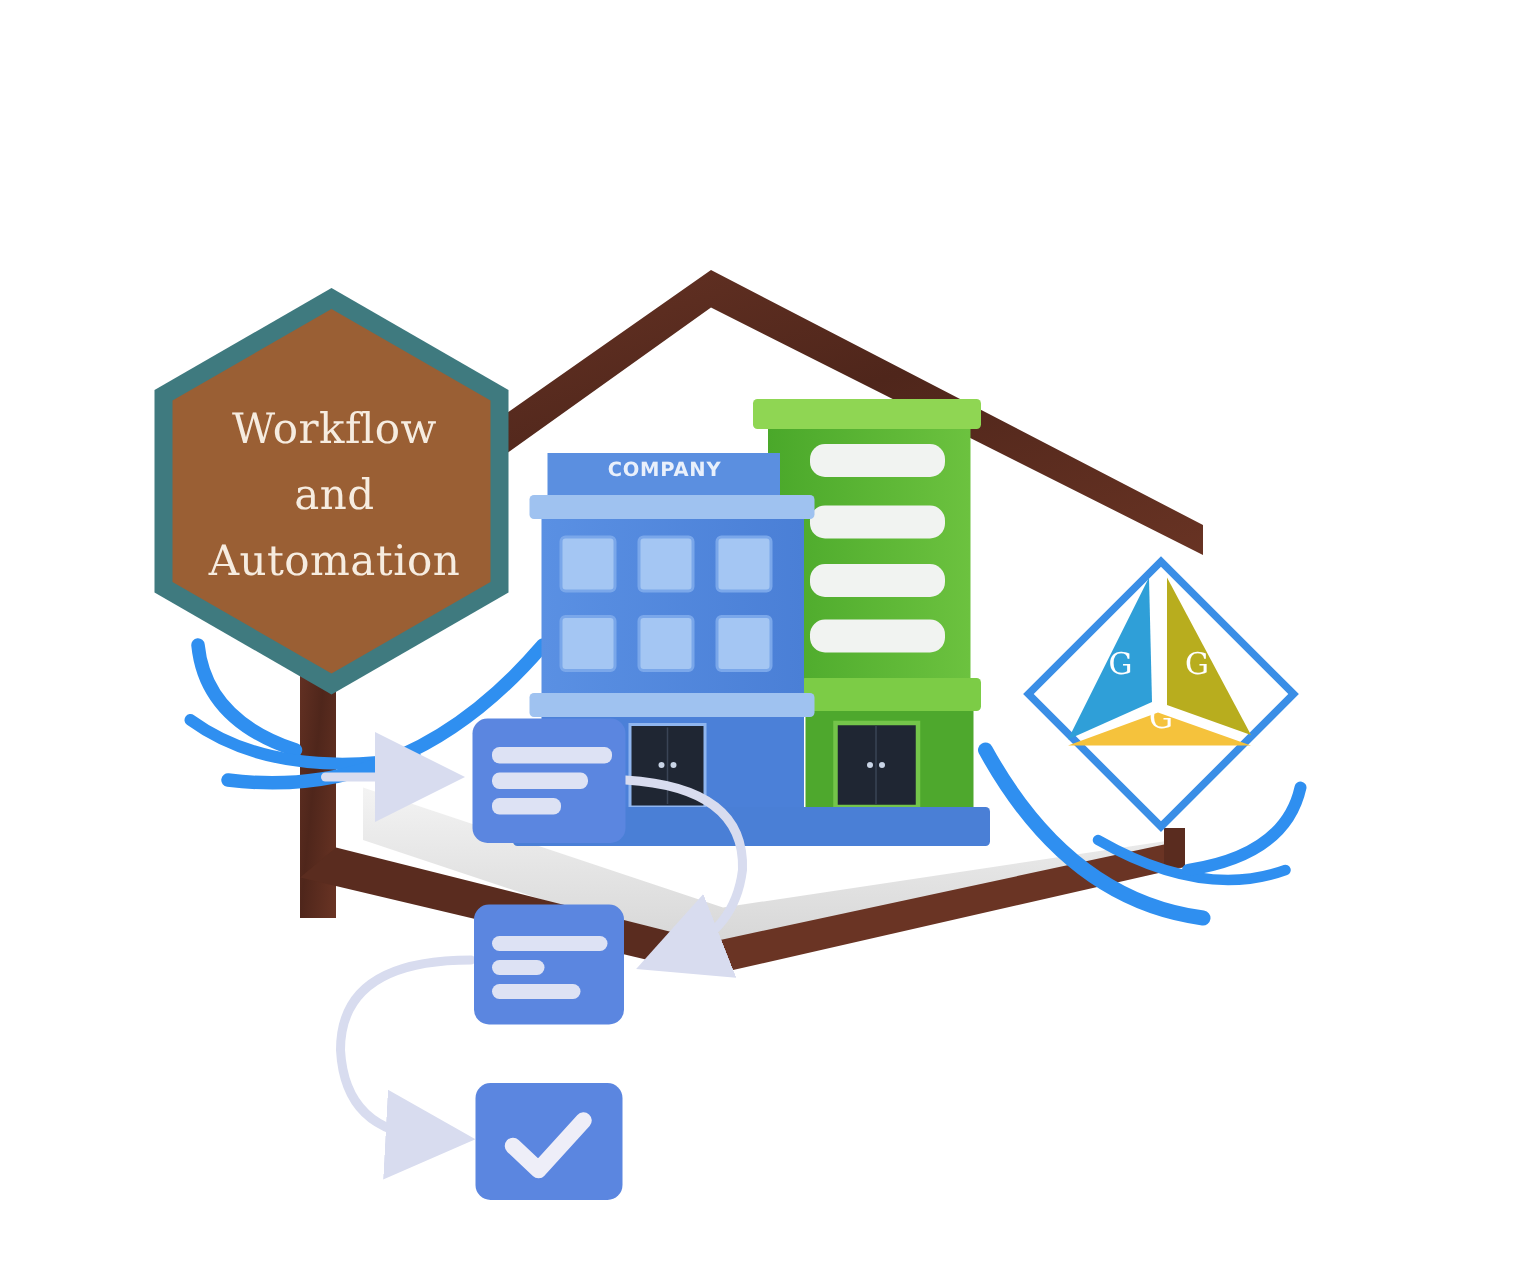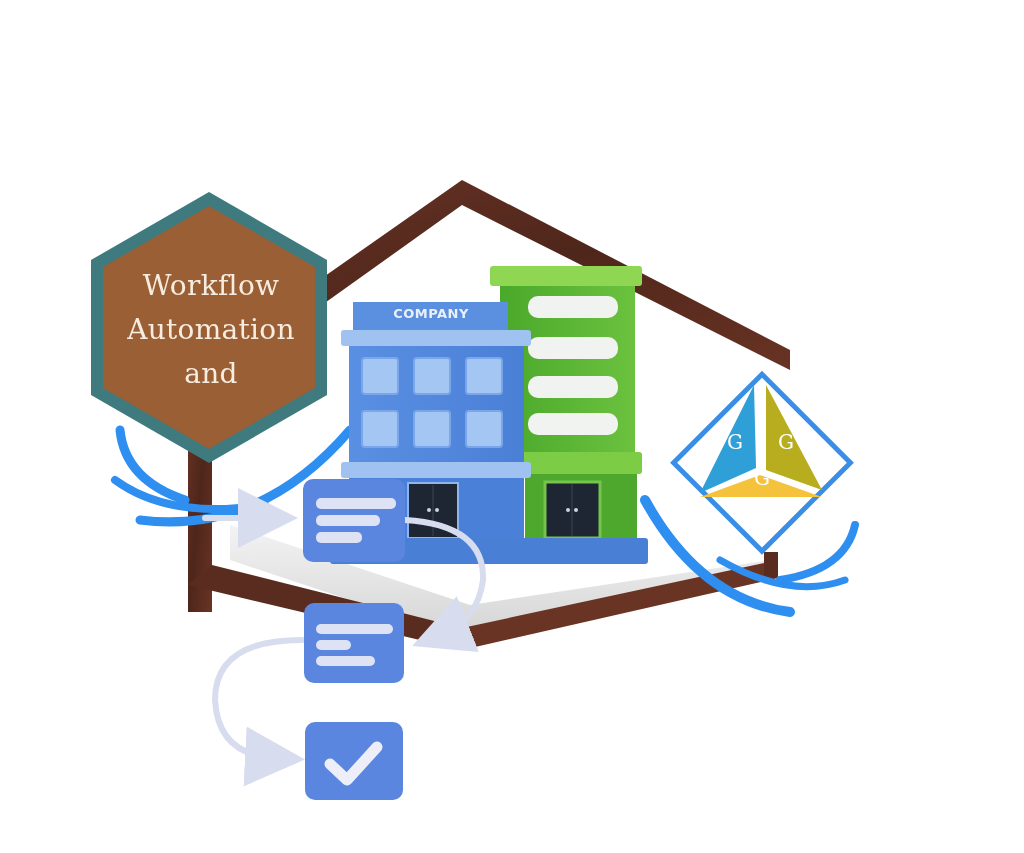--- a/index.html
+++ b/index.html
@@ -1,17 +1,17 @@
 <!DOCTYPE html>
 <html><head>
   <meta charset="utf-8">
   <style>
     html, body { margin: 0; padding: 0; background: #ffffff; }
     body { width: 1024px; height: 853px; position: relative; overflow: hidden; font-family: "Liberation Serif", serif; }
-    #stage { position: absolute; left: 0; top: 0; width: 844px; height: 853px; text-decoration: underline; }
+    #stage { position: absolute; left: 12px; top: 0; width: 844px; height: 853px; text-decoration: underline; }
     .hex-text {
       position: absolute; left: 96px; top: 264px; width: 230px;
       text-align: center; color: #f6ece0; font-family: "DejaVu Serif", "Liberation Serif", serif;
       font-size: 28px; line-height: 44px; letter-spacing: 0.3px;
     }
     .hex-text span { display: block; }
     .company-label {
       position: absolute; left: 356px; top: 306px; width: 150px; text-align: center;
       color: #e9f0fb; font-family: "DejaVu Sans", "Liberation Sans", sans-serif;
       font-weight: bold; font-size: 13px; letter-spacing: 0.5px;
@@ -142,22 +142,22 @@
     <g>
       <rect x="700" y="400" width="125" height="125" transform="rotate(45 762 462)" fill="#ffffff" stroke="#3a8ee6" stroke-width="5"></rect>
       <polygon points="754,385 756,468 700,493" fill="#2f9fd8"></polygon>
       <polygon points="766,385 822,490 766,470" fill="#b8ad1e"></polygon>
       <polygon points="700,497 760,475 822,497" fill="#f5c23c"></polygon>
     </g>
   </svg>
 
   <div class="hex-text">
     <span>Workflow</span>
+    <span>and</span>
     <span>Automation</span>
-    <span>and</span>
   </div>
 
   <div class="company-label">COMPANY</div>
 
   <div class="g-letter" style="left:725px; top:432px;">G</div>
   <div class="g-letter" style="left:776px; top:432px;">G</div>
   <div class="g-letter" style="left:752px; top:468px;">G</div>
 </div>
 
 </body></html>

